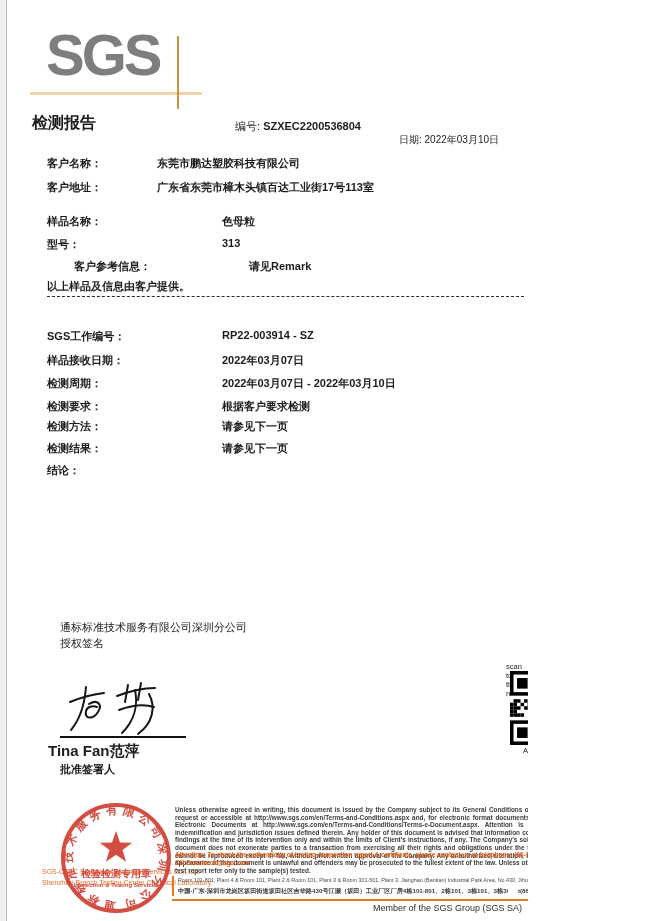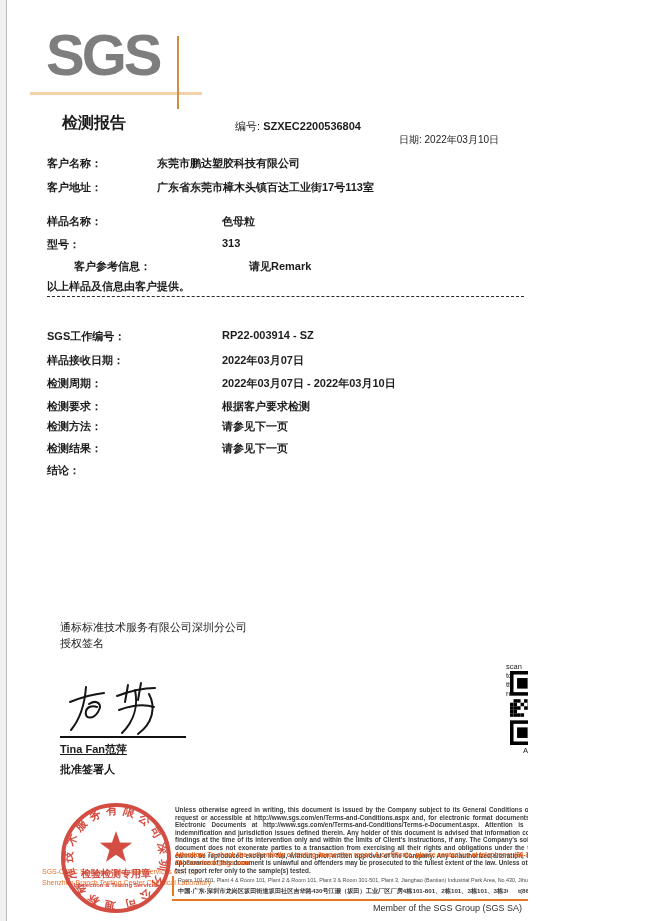--- a/index.html
+++ b/index.html
@@ -7,41 +7,41 @@
   body { font-family:"Liberation Sans","DejaVu Sans",sans-serif; color:#1c1c1c; }
   .page { position:relative; width:528px; height:921px; background:#ffffff; overflow:hidden; }
   .edge-strip { position:absolute; left:0; top:0; width:7px; height:100%; background:#f1f1f1; border-right:1px solid #bdbdbd; }
 
   
   .logo-text { position:absolute; left:46px; top:26px; font-size:58px; font-weight:bold; color:#7e7e7e; letter-spacing:-3px; line-height:1; }
   .logo-hline { position:absolute; left:30px; top:92px; width:172px; height:3px; background:#f2d3a9; }
   .logo-vline { position:absolute; left:177px; top:36px; width:2px; height:73px; background:#cf8f3e; }
 
   
-  .doc-title { position:absolute; left:62px; top:113px; font-size:16px; font-weight:bold; }
+  .doc-title { position:absolute; left:32px; top:113px; font-size:16px; font-weight:bold; }
   .hdr-no   { position:absolute; left:235px; top:119px; font-size:11px; }
   .hdr-date { position:absolute; left:399px; top:133px; font-size:10px; }
   .hdr-page { position:absolute; left:539px; top:119px; font-size:11px; }
 
   .row { position:absolute; left:47px; font-size:11px; white-space:nowrap; }
   .row .lbl { display:inline-block; }
   .val-近 { position:absolute; left:110px; top:0; }
   .valcol { position:absolute; left:175px; top:0; }
   .bold { font-weight:bold; }
 
   .dashline { position:absolute; left:47px; right:4px; top:296px; border-top:1px dashed #2a2a2a; }
 
   .concl-p { position:absolute; left:222px; top:461px; width:428px; font-size:11px; line-height:17px; white-space:normal; }
 
   
   .sig-company { position:absolute; left:60px; top:620px; font-size:11px; }
   .sig-auth    { position:absolute; left:60px; top:636px; font-size:11px; }
   .sig-svg     { position:absolute; left:62px; top:680px; }
   .sig-line    { position:absolute; left:60px; top:736px; width:126px; height:2px; background:#111; }
-  .sig-name    { position:absolute; left:60px; top:742px; font-size:11px;text-decoration:underline; }
+  .sig-name    { position:absolute; left:48px; top:742px; font-size:15px; }
   .sig-role    { position:absolute; left:60px; top:762px; font-size:11px; }
 
   
   .qr-caption { position:absolute; left:506px; top:662px; font-size:7.5px; color:#222; }
   .qr-box     { position:absolute; left:510px; top:671px; width:74px; height:74px; background:#fff; }
   .qr-sgs     { position:absolute; left:534px; top:700px; font-size:7px; font-weight:bold; color:#555; background:rgba(255,255,255,.8); padding:0 1px; letter-spacing:1px; }
   .qr-code    { position:absolute; left:523px; top:746px; font-size:7.5px; color:#222; letter-spacing:.5px; }
 
   
   .legal { position:absolute; left:175px; top:806px; width:474px; font-size:6.4px; line-height:7.6px; color:#3c3c3c; text-align:justify; font-weight:bold; }

